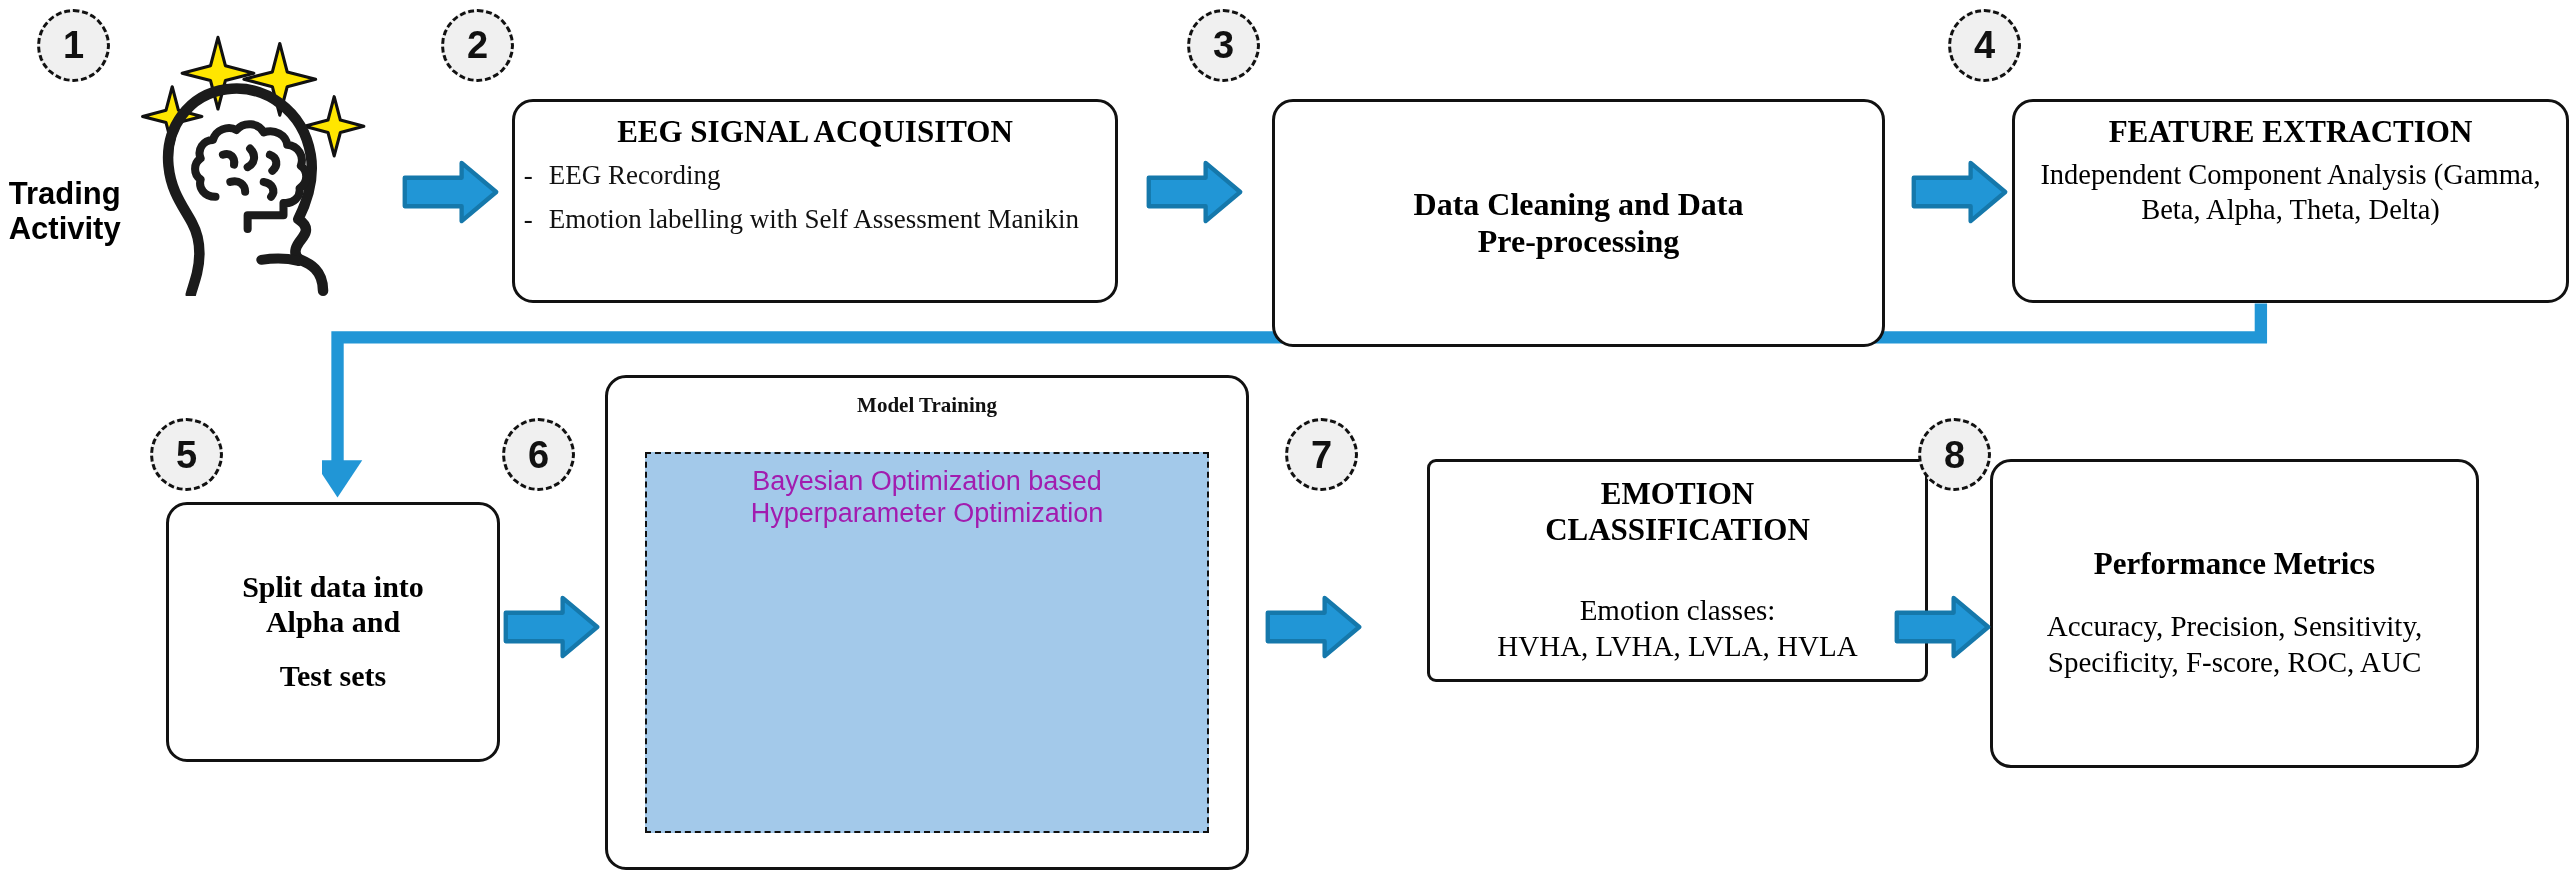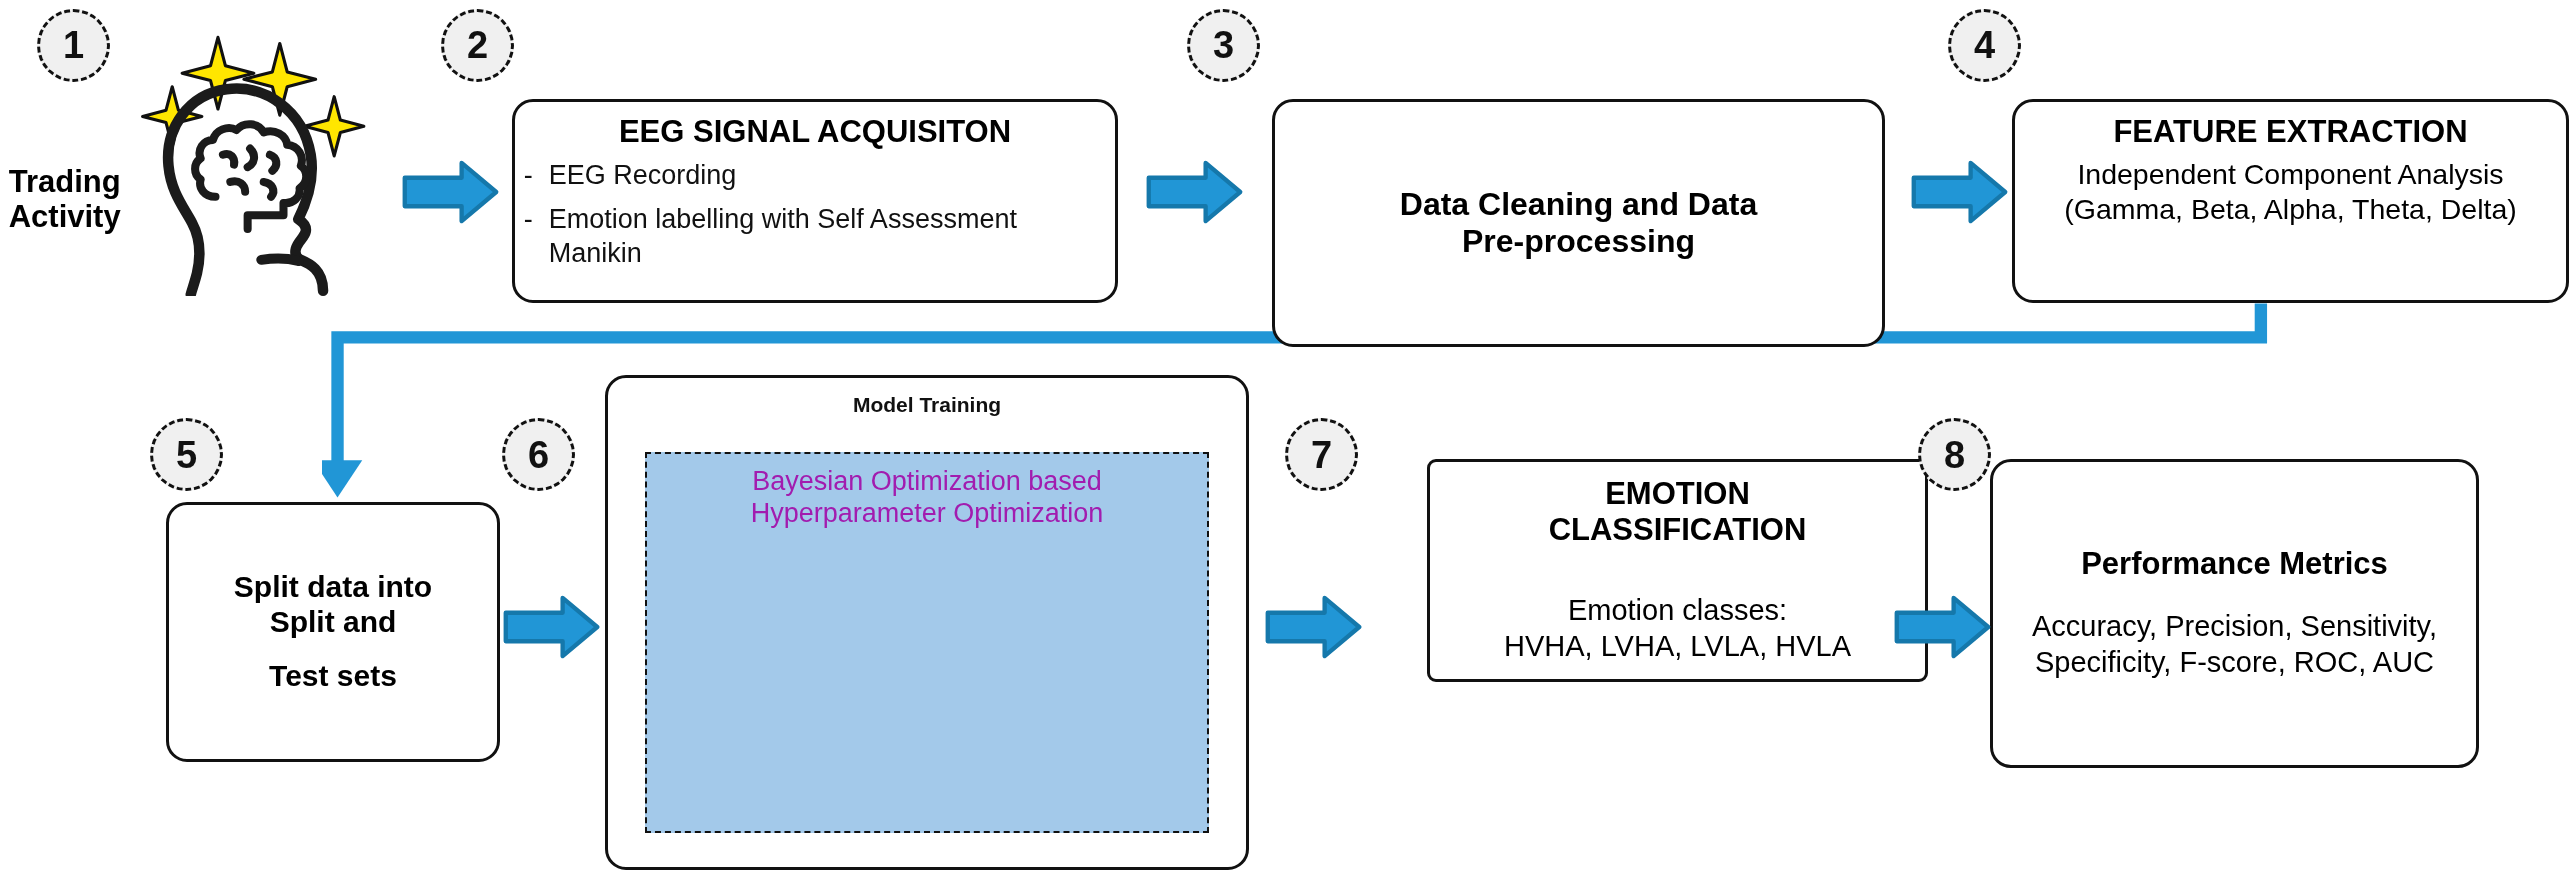--- a/index.html
+++ b/index.html
@@ -24,20 +24,21 @@
   .box{
     position:absolute;
     background:#ffffff;
     border:3.7px solid #111;
     border-radius:21px;
     box-sizing:border-box;
     display:flex;flex-direction:column;
     align-items:center;justify-content:center;
     z-index:4;
     padding:3.7px 8.7px;
+    font-family:Liberation Serif, serif;
   }
   .box .hd{font-weight:bold;text-align:center;line-height:1.16;}
   .box .bd{text-align:center;line-height:1.25;}
 
   
   .barrow{position:absolute;z-index:5;}
   .barrow svg{display:block;}
 
   
   .conn{position:absolute;z-index:3;}
@@ -125,21 +126,21 @@
                  C286 300 274 312 258 310 L258 330 L200 330 L200 352"></path>
         <path d="M160 232 C172 228 180 236 178 248"></path>
         <path d="M204 222 C214 232 212 246 200 252"></path>
         <path d="M236 232 C248 236 250 250 240 258"></path>
         <path d="M172 276 C186 272 196 280 196 292"></path>
         <path d="M226 276 C240 278 246 290 238 300"></path>
       </g>
     </svg>
   </div>
 
-  <div class="trading" style="left:8.7px;top:165px;width:130px;">
+  <div class="trading" style="left:8.7px;top:177px;width:130px;">
     <div>Trading</div>
     <div>Activity</div>
   </div>
 
   <div class="barrow" style="left:401px;top:158px;">
     <svg width="99" height="68" viewBox="0 0 160 110">
       <path d="M6 32 L98 32 L98 8 L154 55 L98 102 L98 78 L6 78 Z" fill="#2196d6" stroke="#1578ab" stroke-width="7" stroke-linejoin="round"></path>
     </svg>
   </div>
 
@@ -197,21 +198,21 @@
       <path d="M22 318 L-18 258 L62 258 Z" fill="#2196d6"></path>
     </svg>
   </div>
 
   <div class="badge" style="left:150px;top:418px;">
     <span>5</span>
   </div>
 
   <div class="box" style="left:166px;top:502px;width:334px;height:260px;">
     <div class="hd" style="font-size:30px;">Split data into</div>
-    <div class="hd" style="font-size:30px;">Split and</div>
+    <div class="hd" style="font-size:30px;">Alpha and</div>
     <div class="hd" style="font-size:30px;margin-top:19px;">Test sets</div>
   </div>
 
   <div class="barrow" style="left:502px;top:593px;">
     <svg width="99" height="68" viewBox="0 0 160 110">
       <path d="M6 32 L98 32 L98 8 L154 55 L98 102 L98 78 L6 78 Z" fill="#2196d6" stroke="#1578ab" stroke-width="7" stroke-linejoin="round"></path>
     </svg>
   </div>
 
   <div class="badge" style="left:502px;top:418px;">

